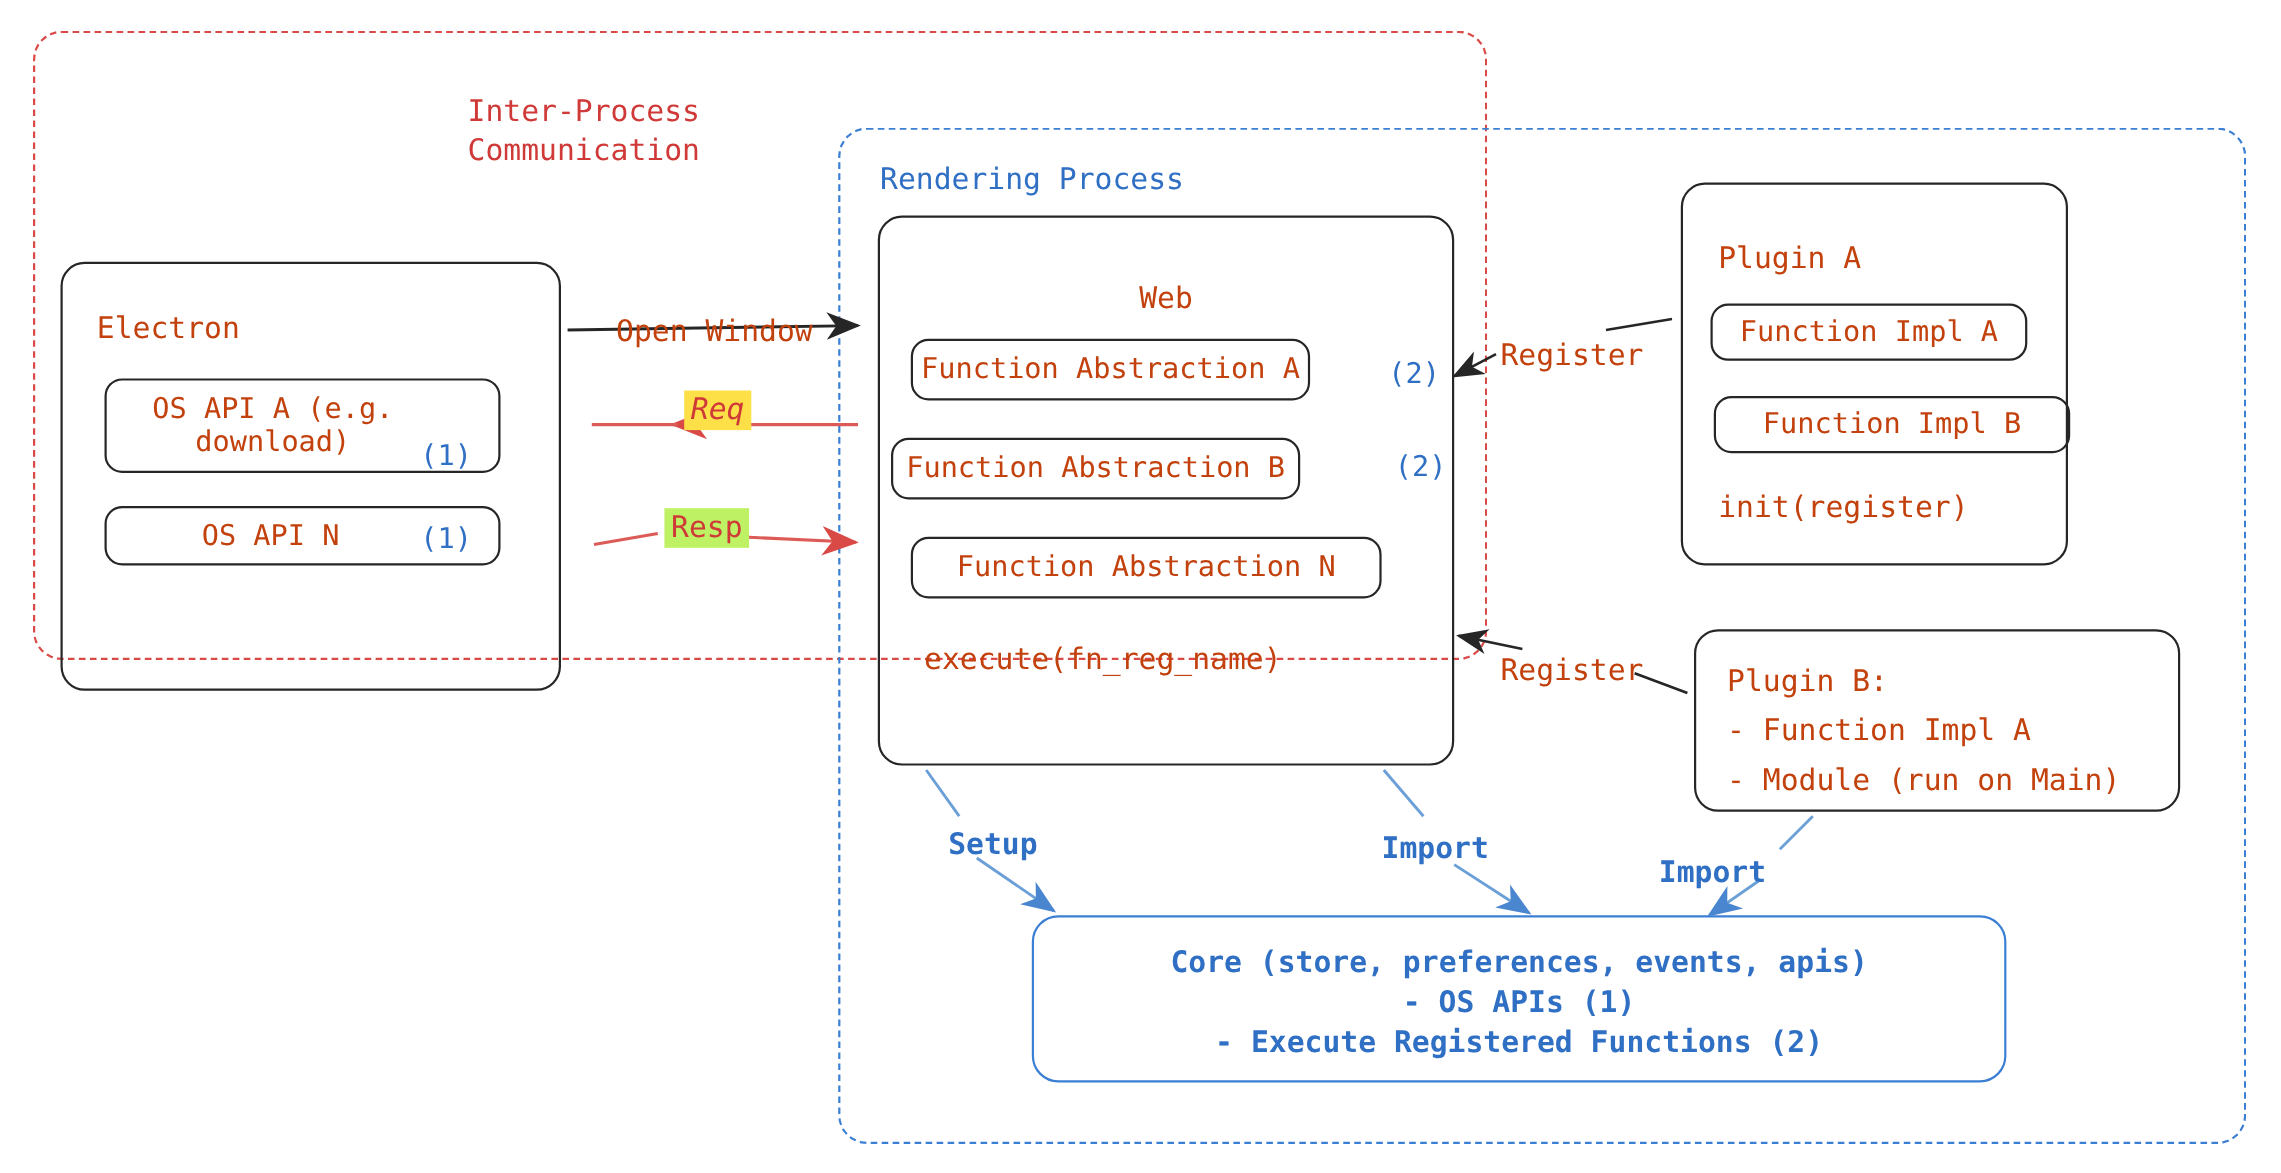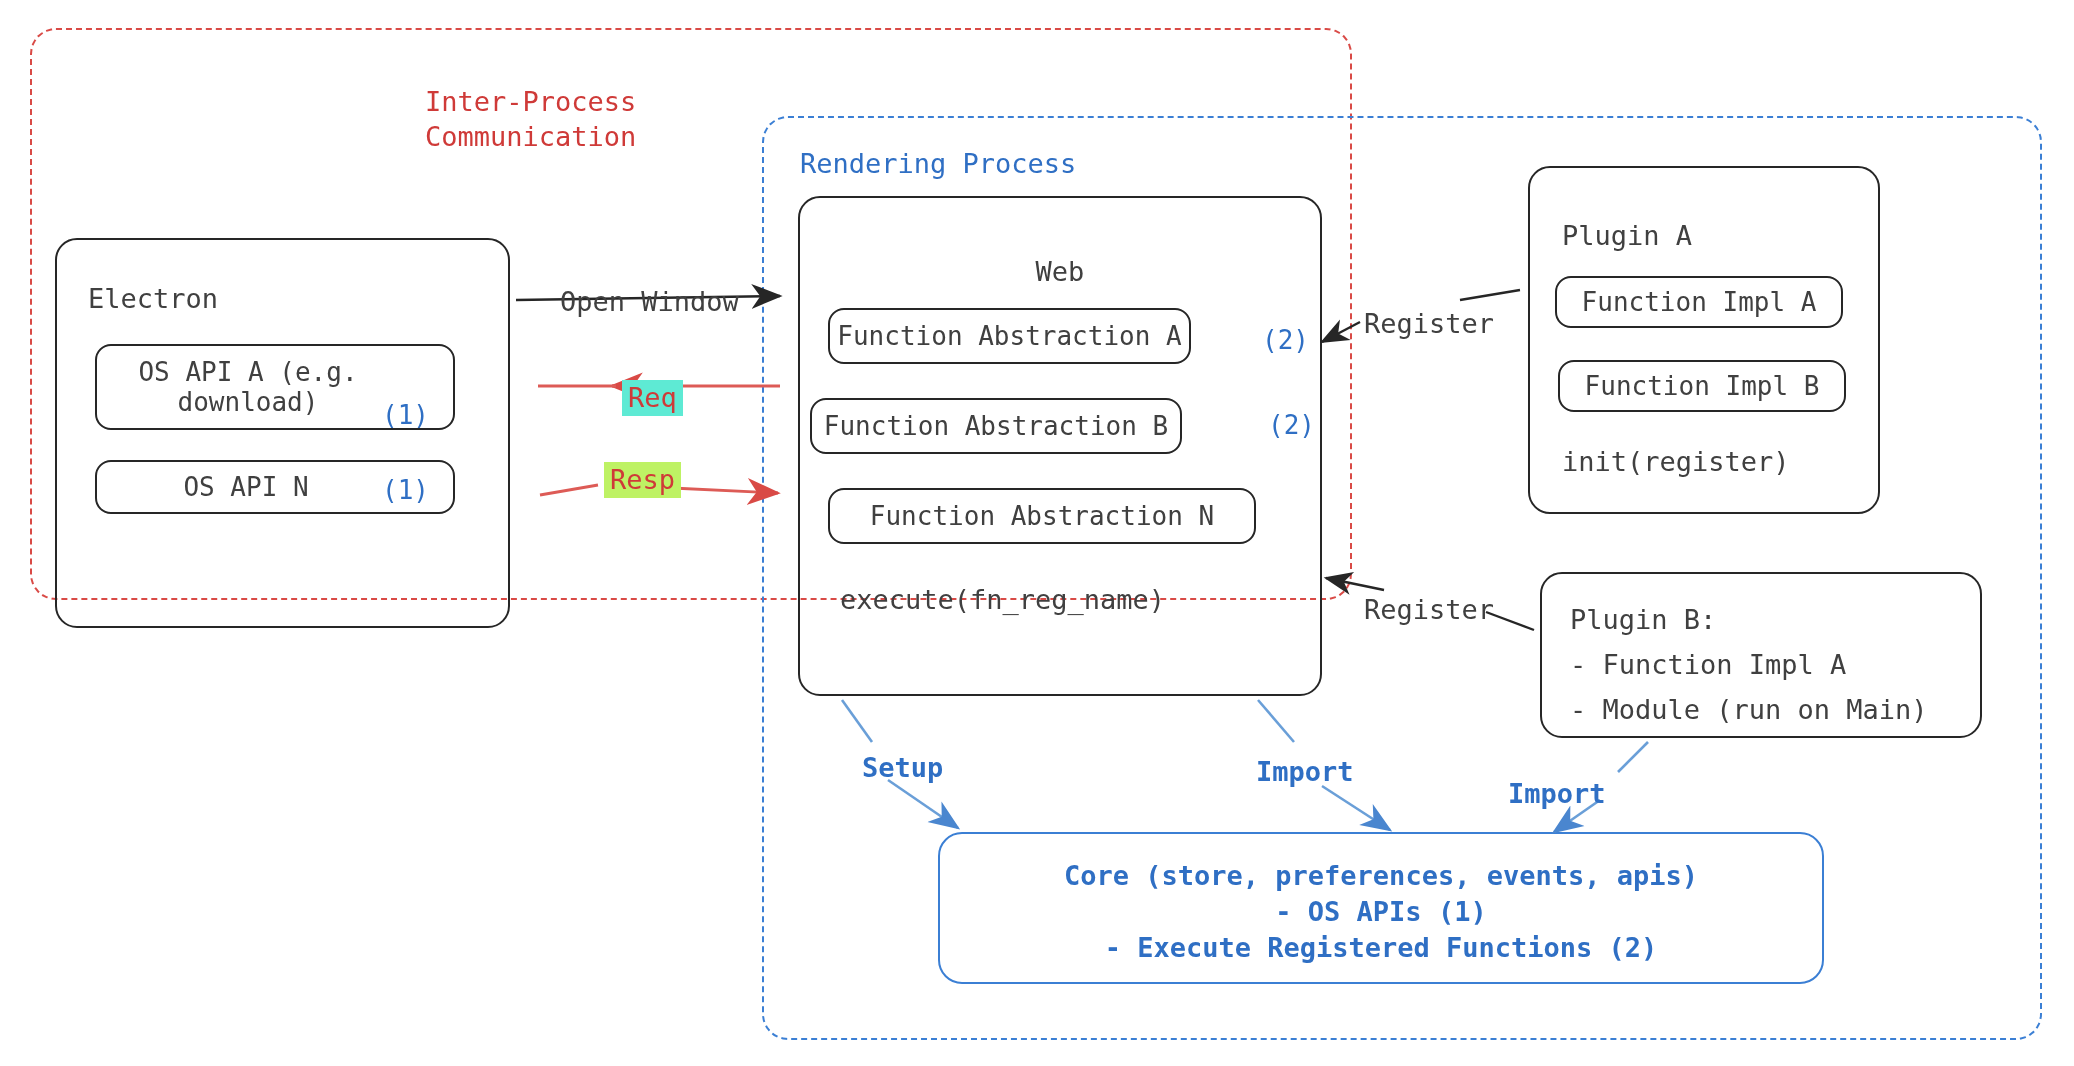--- a/index.html
+++ b/index.html
@@ -29,21 +29,21 @@
     box-sizing: border-box;
   }
   .lbl {
     position: absolute;
     white-space: pre;
     line-height: 1.32;
   }
 
   
   .mono      { font-family: "DejaVu Sans Mono", "Liberation Mono", monospace; }
-  .t-black   { color: #404040; }
+  .t-black   { color: #c2410c; }
   .t-red     { color: #cf3a38; }
   .t-blue    { color: #2f6fc4; }
   .t-blue-b  { color: #2f6fc4; font-weight: bold; }
 
   .sz-title  { font-size: 27px; }
   .sz-body   { font-size: 27px; }
   .sz-small  { font-size: 26px; }
 
   .center { text-align: center; }
 
@@ -128,21 +128,21 @@
   <div class="lbl mono sz-body t-black" style="left:840px; top:582px;">execute(fn_reg_name)</div>
 
   <div class="node box-solid" style="left:1528px; top:166px; width:352px; height:348px;"></div>
 
   <div class="lbl mono sz-title t-black" style="left:1562px; top:218px;">Plugin A</div>
 
   <div class="node box-inner" style="left:1555px; top:276px; width:288px; height:52px;">
     <span class="mono sz-small t-black">Function Impl A</span>
   </div>
 
-  <div class="node box-inner" style="left:1558px; top:360px; width:288px; height:52px;">
+  <div class="node box-inner" style="left:1558px; top:360px; width:324px; height:52px;">
     <span class="mono sz-small t-black">Function Impl B</span>
   </div>
 
   <div class="lbl mono sz-body t-black" style="left:1562px; top:444px;">init(register)</div>
 
   <div class="node box-solid" style="left:1540px; top:572px; width:442px; height:166px;"></div>
 
   <div class="lbl mono sz-body t-black" style="left:1570px; top:602px;">Plugin B:</div>
   <div class="lbl mono sz-body t-black" style="left:1570px; top:647px;">- Function Impl A</div>
   <div class="lbl mono sz-body t-black" style="left:1570px; top:692px;">- Module (run on Main)</div>
@@ -201,21 +201,21 @@
     </g>
 
     <g>
       <path d="M1648,742 L1618,772" stroke="#6a9fd8" stroke-width="2.6" fill="none"></path>
       <path d="M1600,800 L1554,832" stroke="#6a9fd8" stroke-width="2.6" fill="none" marker-end="url(#arrow-blue)"></path>
     </g>
   </svg>
 
   <div class="lbl mono sz-body t-black" style="left:560px; top:272px;margin-top:12px;">Open Window</div>
 
-  <div class="lbl mono sz-body t-red" style="left:622px; top:380px; background:#5eead4; padding:0 6px;">Req</div>
+  <div class="lbl mono sz-body t-red" style="left:622px; top:355px; background:#fde047; padding:0 6px;font-style:italic;">Req</div>
 
   <div class="lbl mono sz-body t-red" style="left:604px; top:462px; background:#bef264; padding:0 6px;">Resp</div>
 
   <div class="lbl mono sz-body t-black" style="left:1364px; top:306px;">Register</div>
 
   <div class="lbl mono sz-body t-black" style="left:1364px; top:592px;">Register</div>
 
   <div class="lbl mono sz-body t-blue-b" style="left:862px; top:750px;">Setup</div>
 
   <div class="lbl mono sz-body t-blue-b" style="left:1256px; top:754px;">Import</div>

